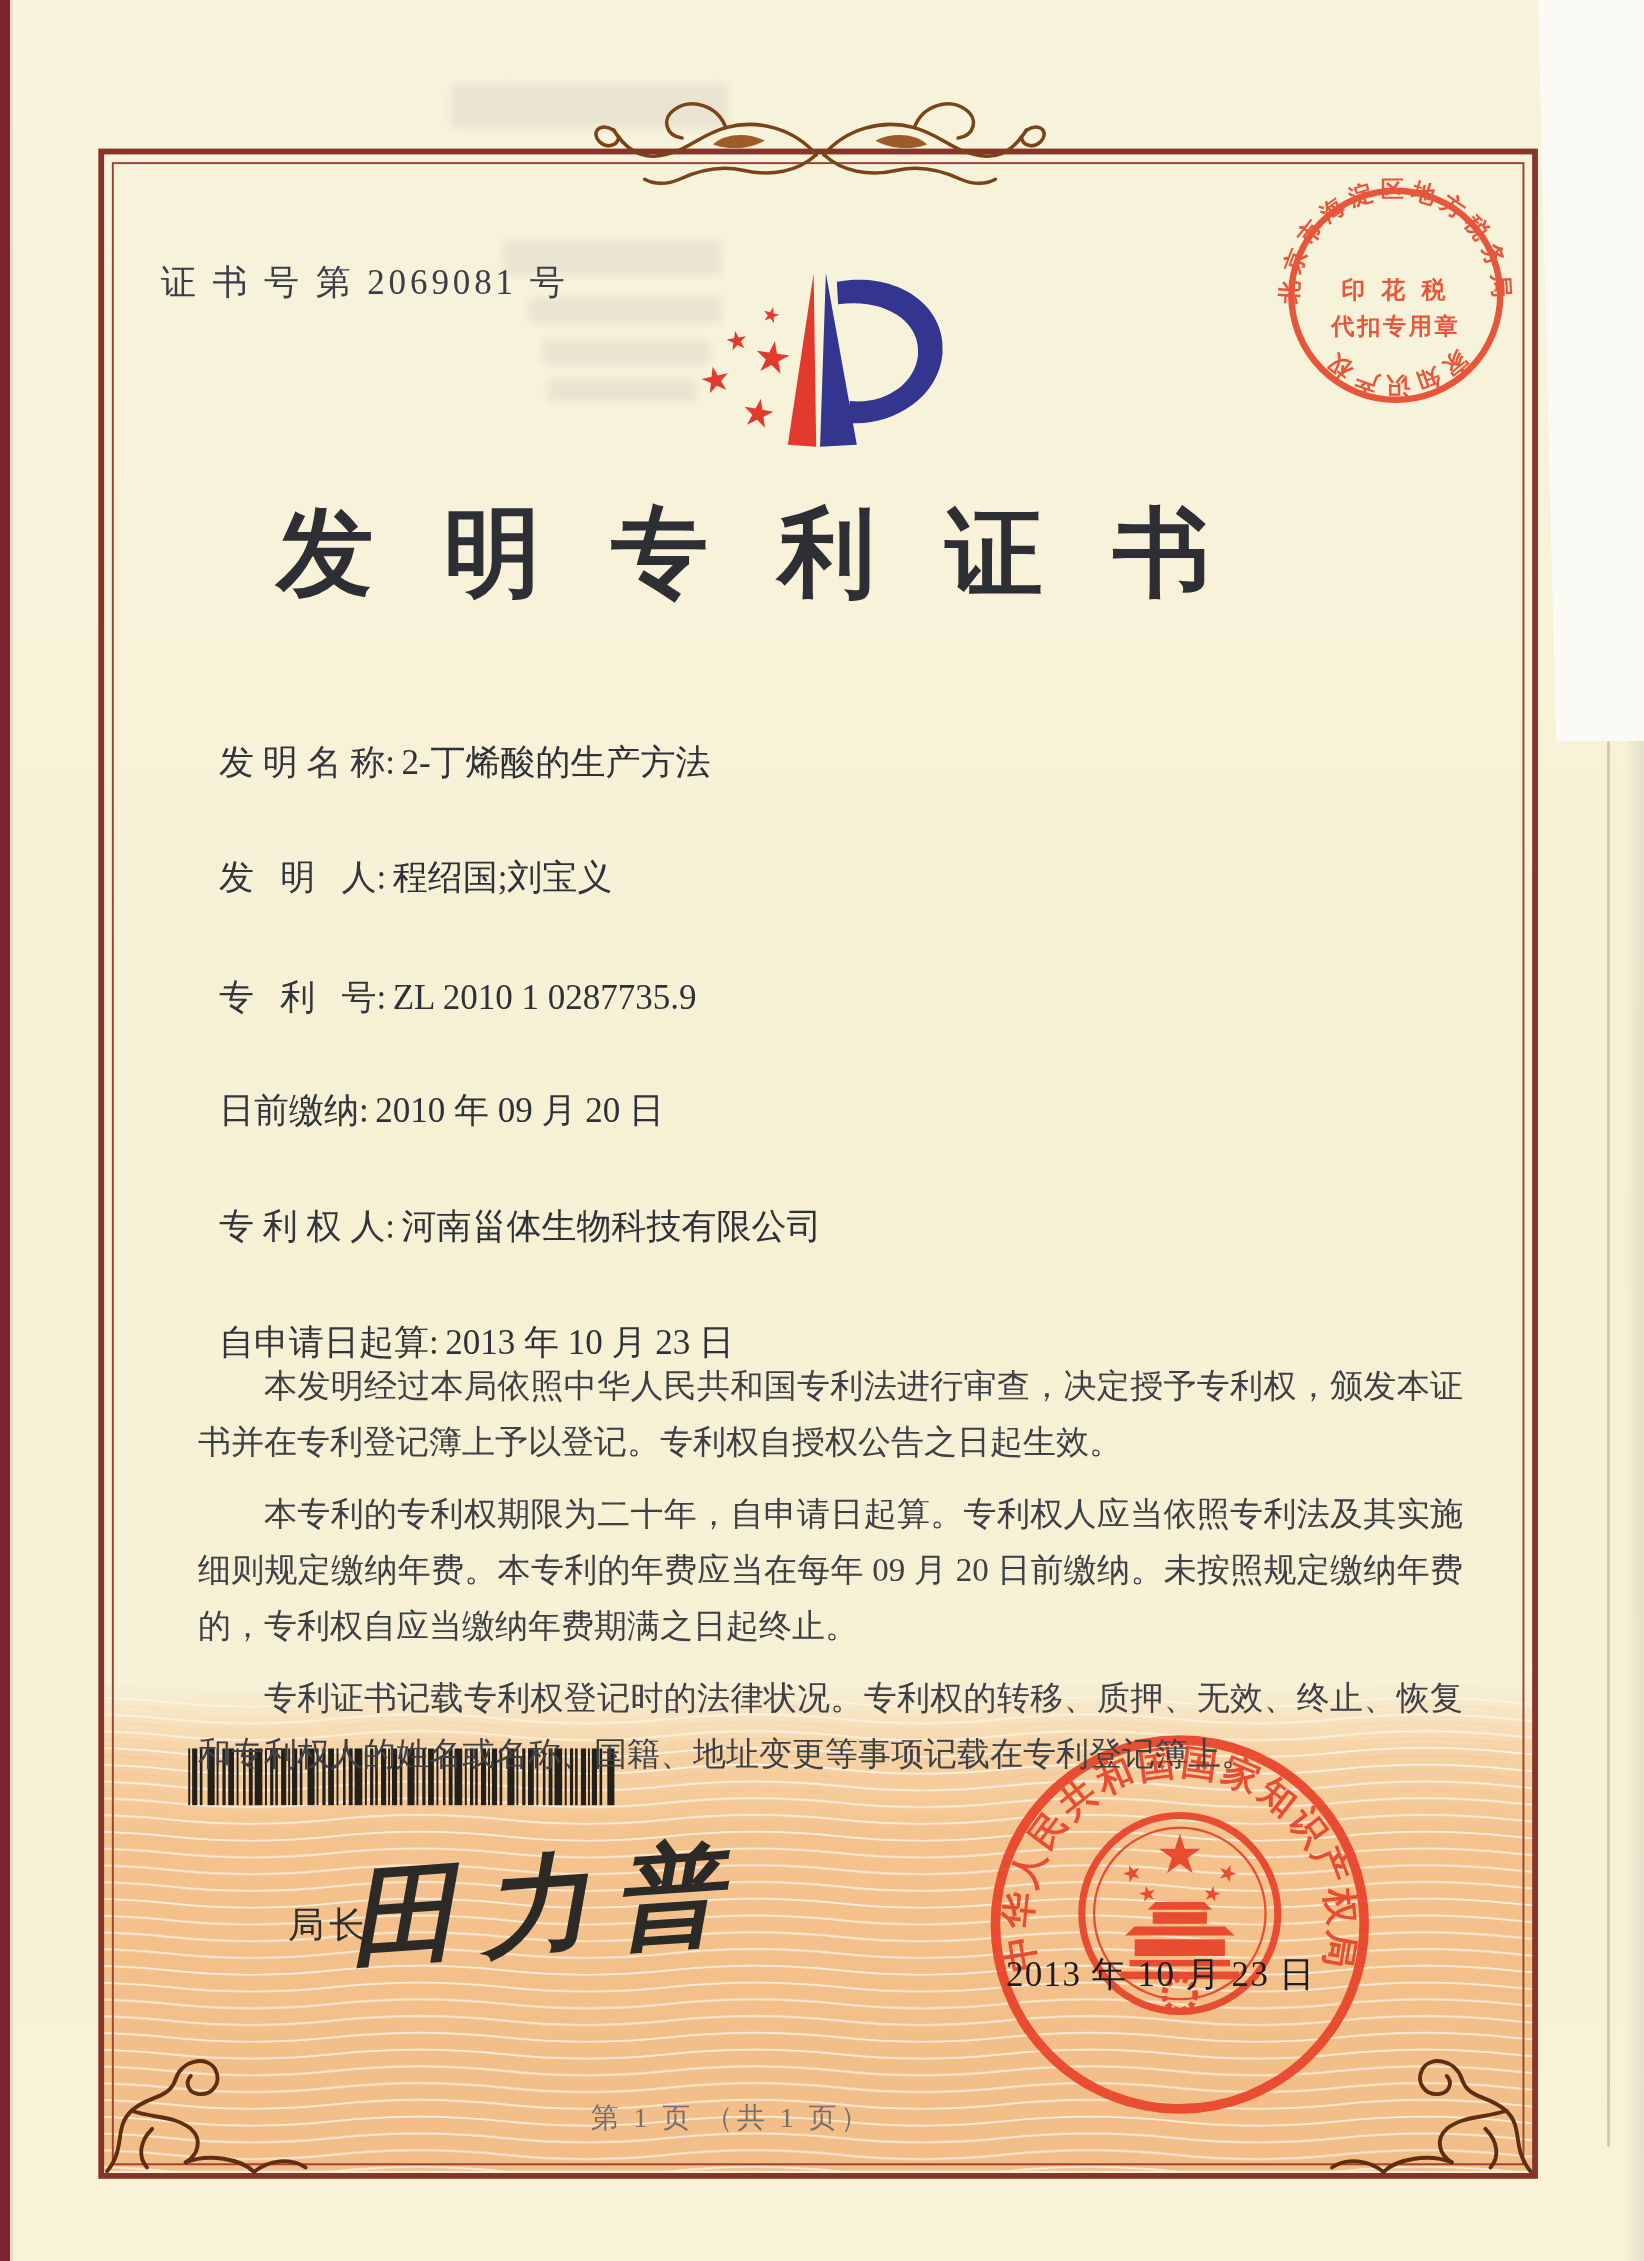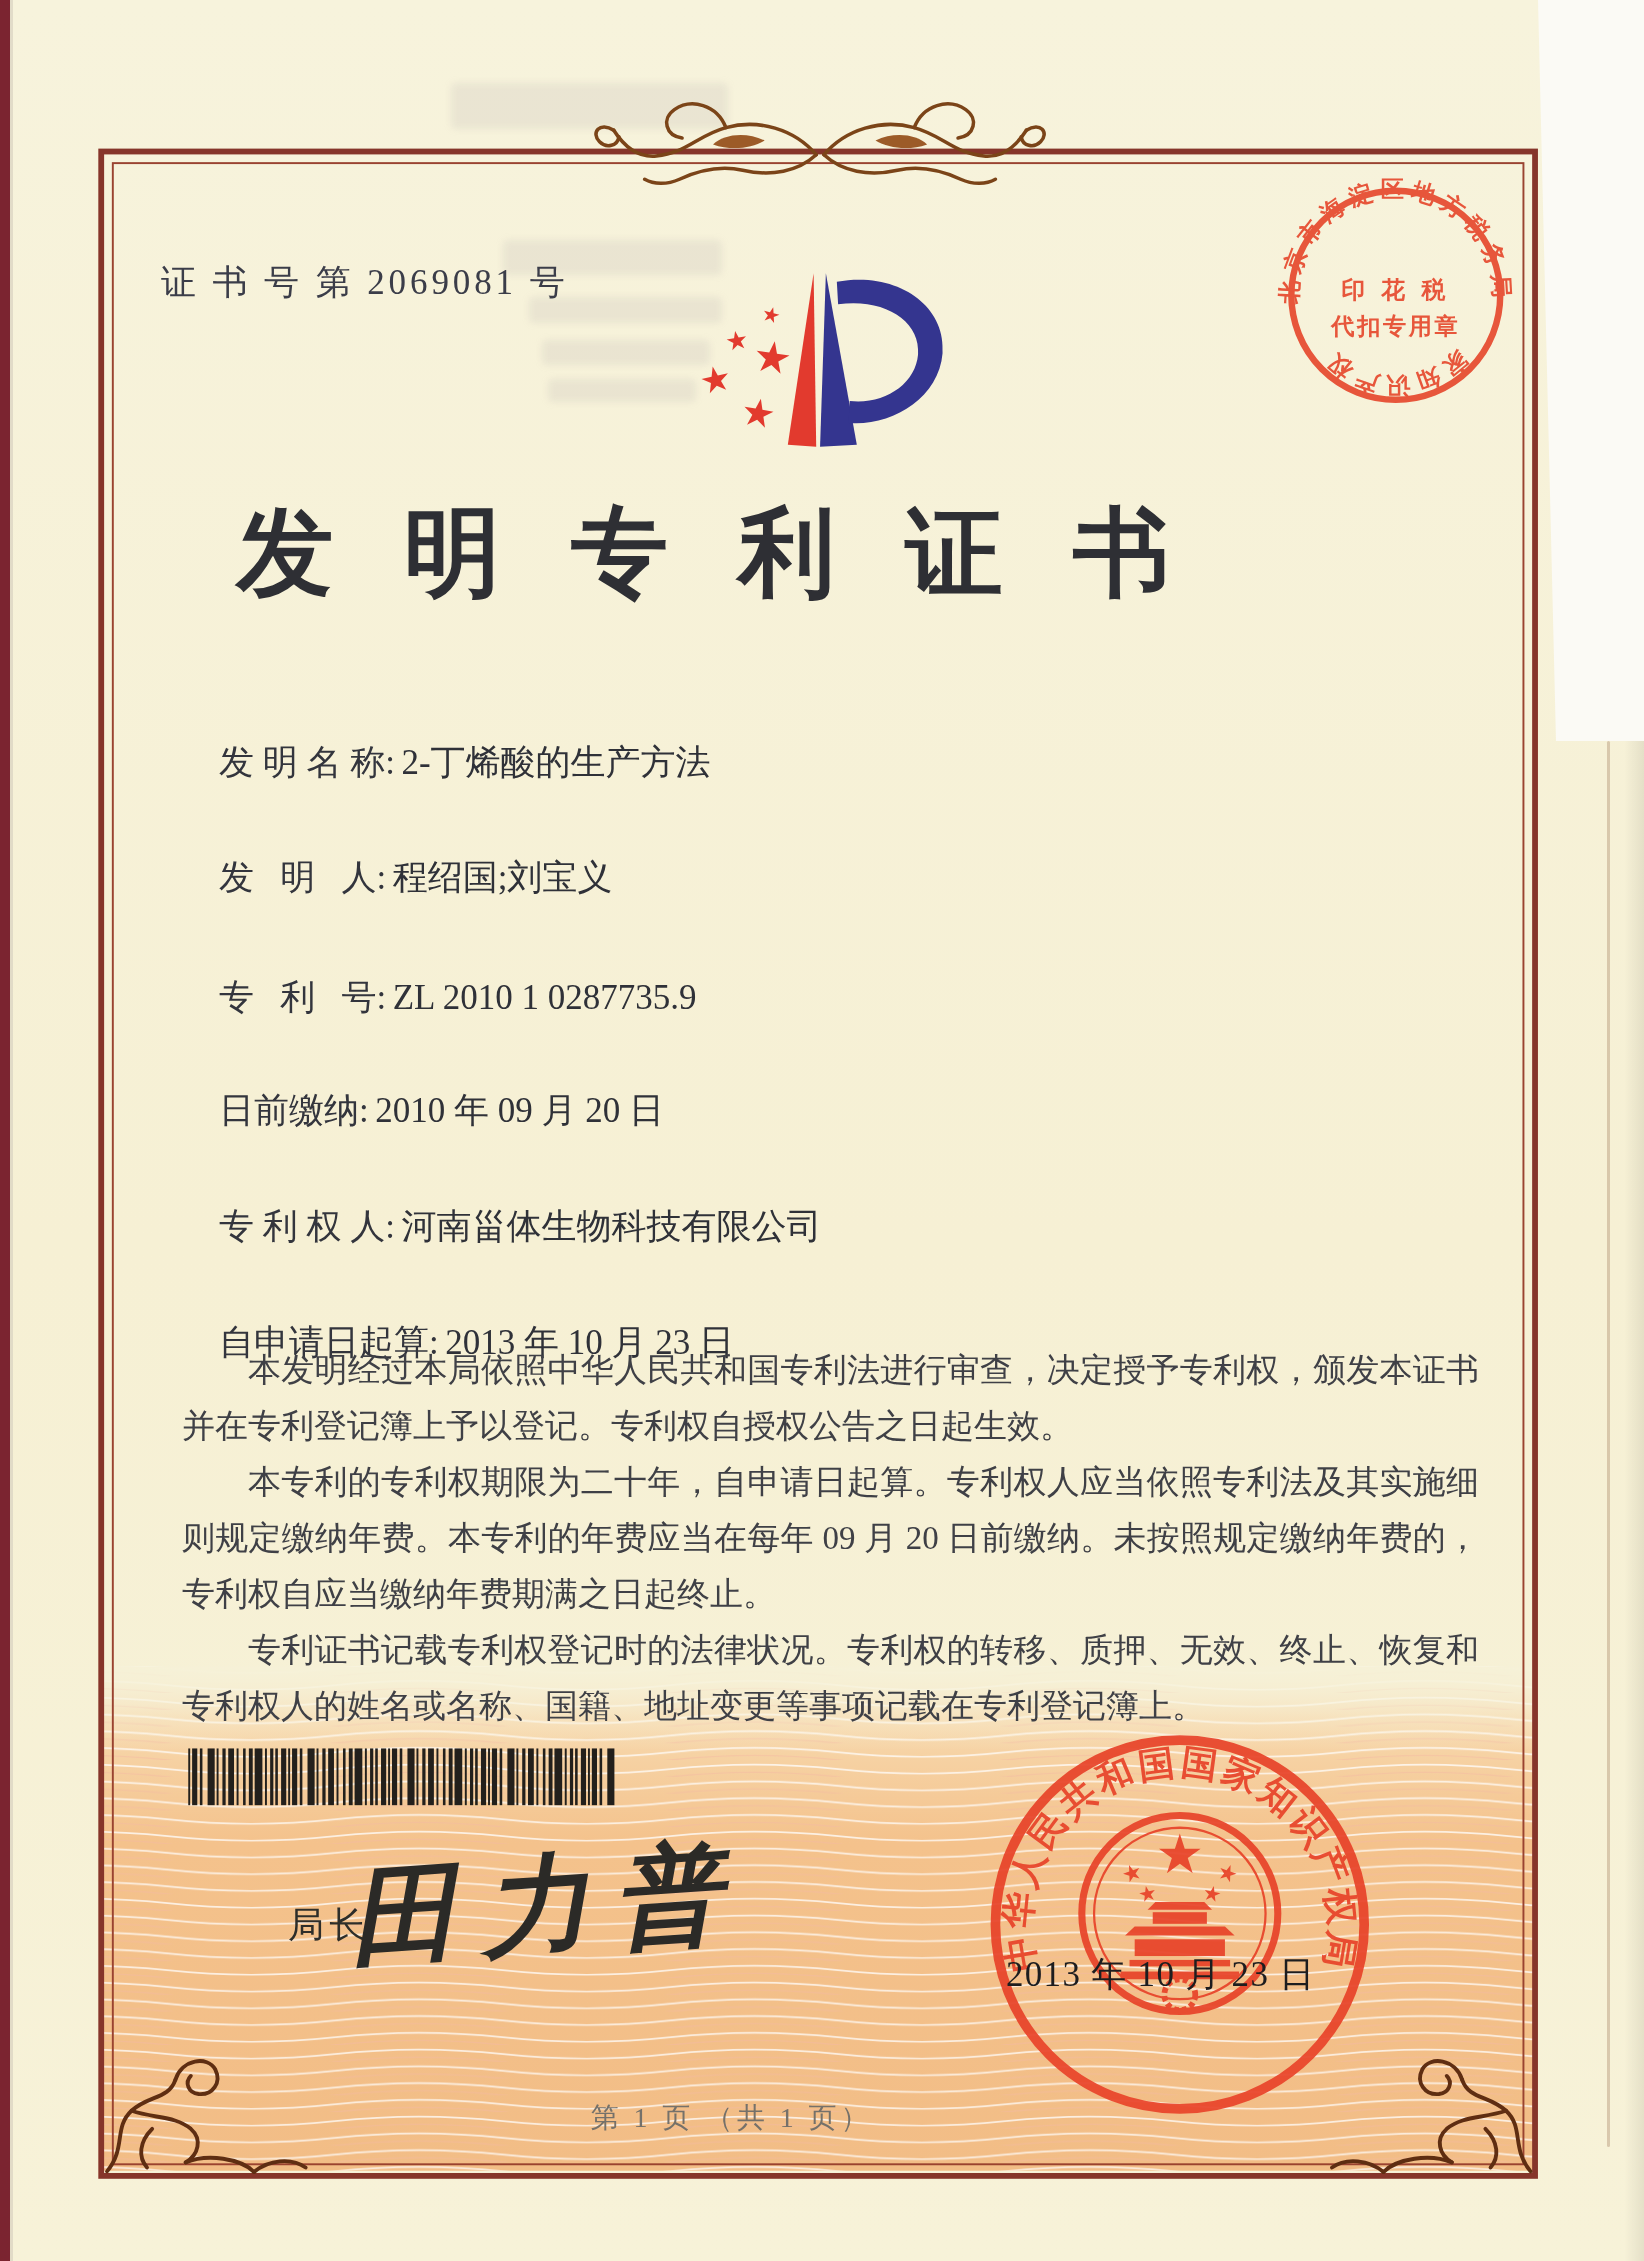--- a/index.html
+++ b/index.html
@@ -30,29 +30,29 @@
   .bleed.b3{left:529px;top:297px;width:193px;height:26px;}
   .bleed.b4{left:542px;top:340px;width:168px;height:24.5px;}
   .bleed.b5{left:548px;top:379px;width:148px;height:23px;}
   
   #decor{left:0;top:0;width:1644px;height:2261px;z-index:2;pointer-events:none;}
   
   .txt{z-index:5;color:#34363e;}
   .cert-no{left:161px;top:259px;font-size:35px;letter-spacing:3.9px;
     color:#3b3d49;white-space:pre;}
   .main-title{left:0;width:1429px;top:489px;text-align:center;
-    font-size:97px;font-weight:600;color:#2e2f34;letter-spacing:23px;white-space:pre;}
+    font-size:97px;font-weight:600;color:#2e2f34;letter-spacing:23px;white-space:pre;padding-left:40px;}
   .field{left:184px;font-size:35px;line-height:45px;white-space:pre;}
   .field .flabel{color:#33353d;}
   .field .fvalue{color:#2f3138;margin-left:6.4px;}
   .f0{top:695px;} .f1{top:810px;} .f2{top:930px;}
   .f3{top:1043px;} .f4{top:1159px;} .f5{top:1275px;}
   .bodytext{left:182px;top:1342px;width:1297px;font-size:33px;line-height:56px;
     color:#3f4046;text-align:justify;}
-  .bodytext p{margin:0;text-indent:2em;}
+  .bodytext p{margin:16px;text-indent:2em;}
   .commissioner{left:288px;top:1901px;font-size:36px;letter-spacing:5.2px;color:#2e2e2a;}
   .signature{left:348px;top:1830px;width:490px;font-size:108px;font-weight:bold;
     font-style:italic;letter-spacing:24.5px;color:#2b2a27;transform:rotate(-4deg);
     white-space:nowrap;z-index:6;}
   .seal-date{left:1006px;top:1951px;font-size:35px;letter-spacing:1.3px;color:#1d1d1f;
     white-space:pre;z-index:6;}
   .footer{left:538px;top:2099px;width:387px;text-align:center;font-size:28px;
     letter-spacing:3.9px;color:#75716a;white-space:pre;}
 </style>
 </head>

